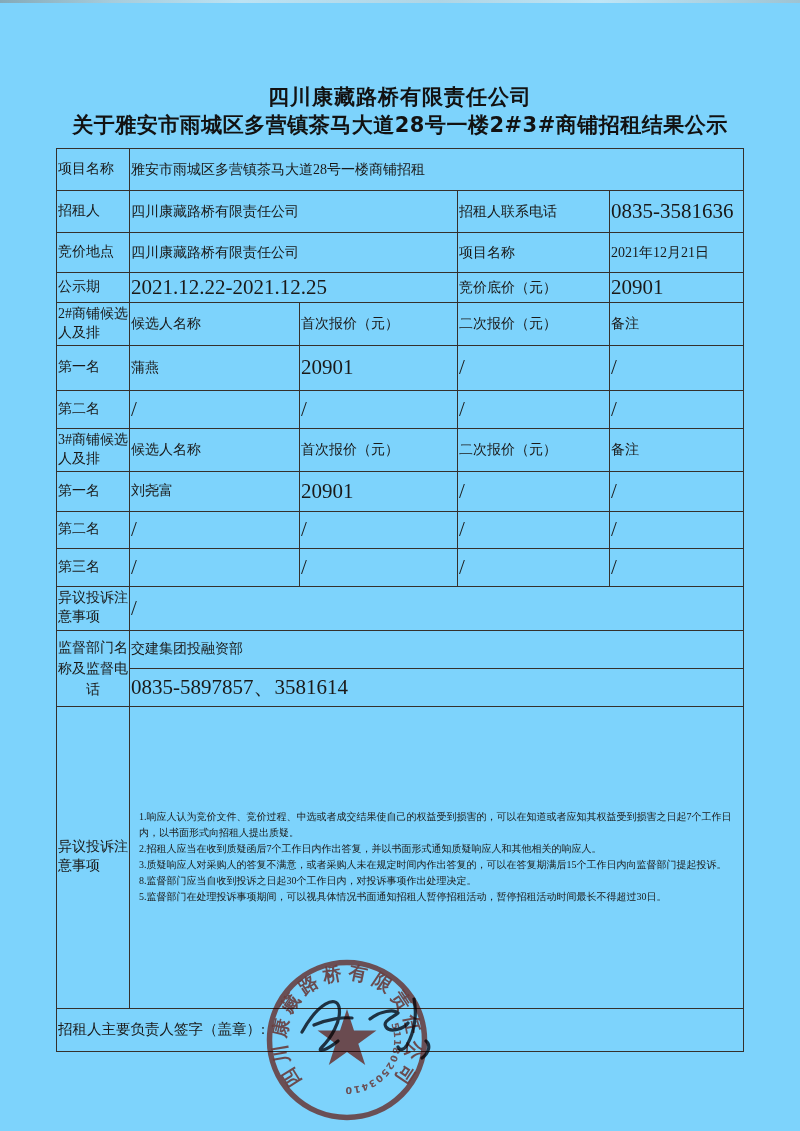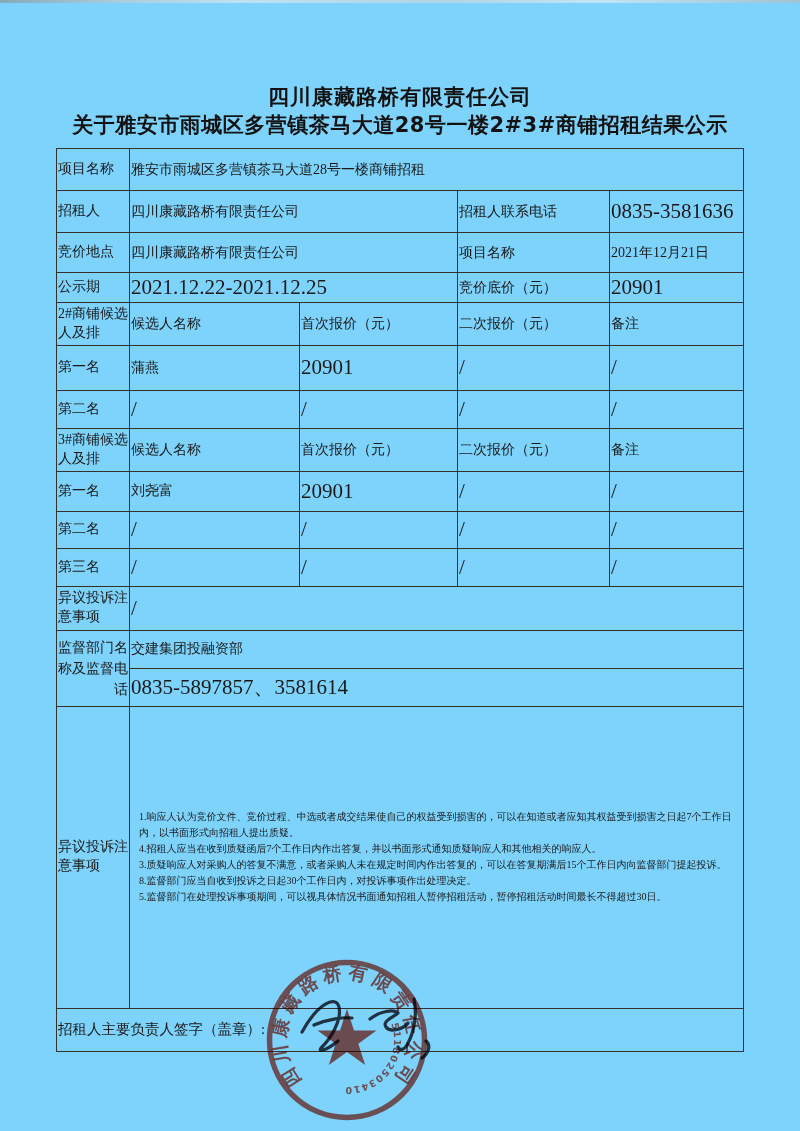--- a/index.html
+++ b/index.html
@@ -40,21 +40,21 @@
     font-size:14px;
     color:#1a1918;
   }
   table.doc td{
     border:1.4px solid #34302c;
     padding:2px 1px;
     vertical-align:middle;
     overflow:hidden;
   }
   td.lbl{ text-align:left; padding-left:5px; line-height:1.35; }
-  td.lbl-c{ text-align:right; padding-left:2px; padding-right:2px; line-height:1.5;margin-top:23px; }
+  td.lbl-c{ text-align:center; padding-left:2px; padding-right:2px; line-height:1.5;margin-top:23px; }
   td.val-l{ text-align:left; padding-left:7px; }
   td.val-c{ text-align:left; }
   td.num{ font-size:21px; }
   .objection-text{ padding:4px 6px 4px 8px; line-height:1.6; font-size:10px; text-align:left;}
   .objection-text div{margin:0;}
   td.sign-cell{ text-align:left; padding-left:8px; font-size:14.5px; }
 
   .stamp{
     position:absolute;
     left:262px; top:955px;
@@ -179,21 +179,21 @@
     </tr>
     <tr style="height:38px">
       <td class="val-c num" colspan="4">0835-5897857、3581614</td>
     </tr>
 
     <tr style="height:302px">
       <td class="lbl">异议投诉注意事项</td>
       <td colspan="4">
         <div class="objection-text">
           <div>1.响应人认为竞价文件、竞价过程、中选或者成交结果使自己的权益受到损害的，可以在知道或者应知其权益受到损害之日起7个工作日内，以书面形式向招租人提出质疑。</div>
-          <div>4.招租人应当在收到质疑函后7个工作日内作出答复，并以书面形式通知质疑响应人和其他相关的响应人。</div>
+          <div>2.招租人应当在收到质疑函后7个工作日内作出答复，并以书面形式通知质疑响应人和其他相关的响应人。</div>
           <div>3.质疑响应人对采购人的答复不满意，或者采购人未在规定时间内作出答复的，可以在答复期满后15个工作日内向监督部门提起投诉。</div>
           <div>8.监督部门应当自收到投诉之日起30个工作日内，对投诉事项作出处理决定。</div>
           <div>5.监督部门在处理投诉事项期间，可以视具体情况书面通知招租人暂停招租活动，暂停招租活动时间最长不得超过30日。</div>
         </div>
       </td>
     </tr>
 
     <tr style="height:43px">
       <td class="sign-cell" colspan="5">招租人主要负责人签字（盖章）:</td>
     </tr>

